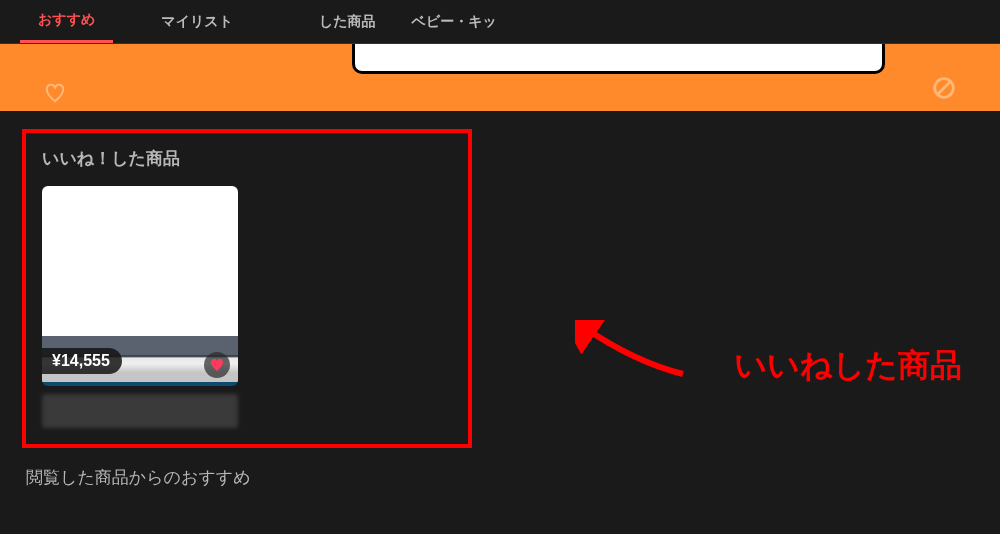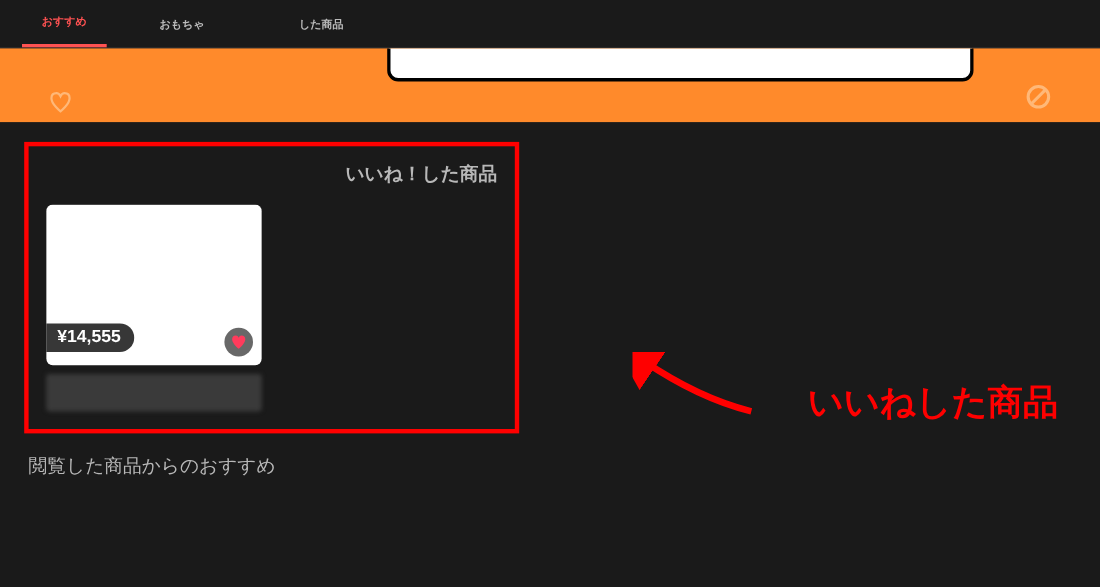--- a/index.html
+++ b/index.html
@@ -15,21 +15,21 @@
     .top-nav {
       background: #1a1a1a;
       height: 44px;
       display: flex;
       align-items: center;
       padding: 0 20px;
       border-bottom: 1px solid #333;
     }
     .nav-item {
       color: #bbb;
-      font-size: 10px;
+      font-size: 14px;
       font-weight: 600;
       padding: 0 18px;
       height: 100%;
       display: flex;
       align-items: center;
       cursor: pointer;
       white-space: nowrap;
     }
     .nav-item.active {
       color: #ff5252;
@@ -72,33 +72,32 @@
     .liked-section {
       border: 4px solid #ff0000;
       padding: 14px 16px 16px 16px;
       width: 450px;
     }
     .section-title {
       color: #b8b8b8;
       font-size: 17px;
       font-weight: 600;
       margin-bottom: 16px;
-      text-align: right;
     }
     .product-card {
       width: 196px;
       position: relative;
     }
     .product-image-wrap {
       width: 196px;
-      height: 146px;
+      height: 200px;
       border-radius: 6px;
       overflow: hidden;
       position: relative;
-      background: #8b5cf6;
+      background: #0c4a6e;
     }
     .product-image-top {
       width: 100%;
       height: 150px;
       background: #fff;
     }
     .product-image-bottom {
       width: 100%;
       height: 46px;
       background: linear-gradient(to bottom, #5a6270 0%, #5a6270 40%, #2b3038 44%, #e8e8e8 48%, #f0f0f0 60%, #c5c5c5 80%);
@@ -160,23 +159,24 @@
       right: 315px;
       top: 320px;
     }
   </style>
 </head>
 <body>
 
 <div class="top-nav">
   <div class="nav-item active">おすすめ</div>
   <div class="nav-spacer-1"></div>
-  <div class="nav-item">おもちゃ</div>
+  <div class="nav-item">マイリスト</div>
   <div class="nav-spacer-1" style="width:50px"></div>
   <div class="nav-item">した商品</div>
+  <div class="nav-item">ベビー・キッ</div>
 </div>
 
 <div class="banner">
   <div class="banner-inner"></div>
   <svg class="banner-heart" viewBox="0 0 24 24">
       <path d="M12 21 C12 21 3 14 3 8 C3 5 5 3 8 3 C10 3 11 4 12 6 C13 4 14 3 16 3 C19 3 21 5 21 8 C21 14 12 21 12 21 Z" fill="none" stroke="#ffb878" stroke-width="2.2"></path>
     </svg>
   <svg class="banner-circle" viewBox="0 0 24 24">
     <circle cx="12" cy="12" r="8" fill="none" stroke="#ffb878" stroke-width="2.4"></circle>
     <line x1="18" y1="6" x2="6" y2="18" stroke="#ffb878" stroke-width="2.4"></line>

